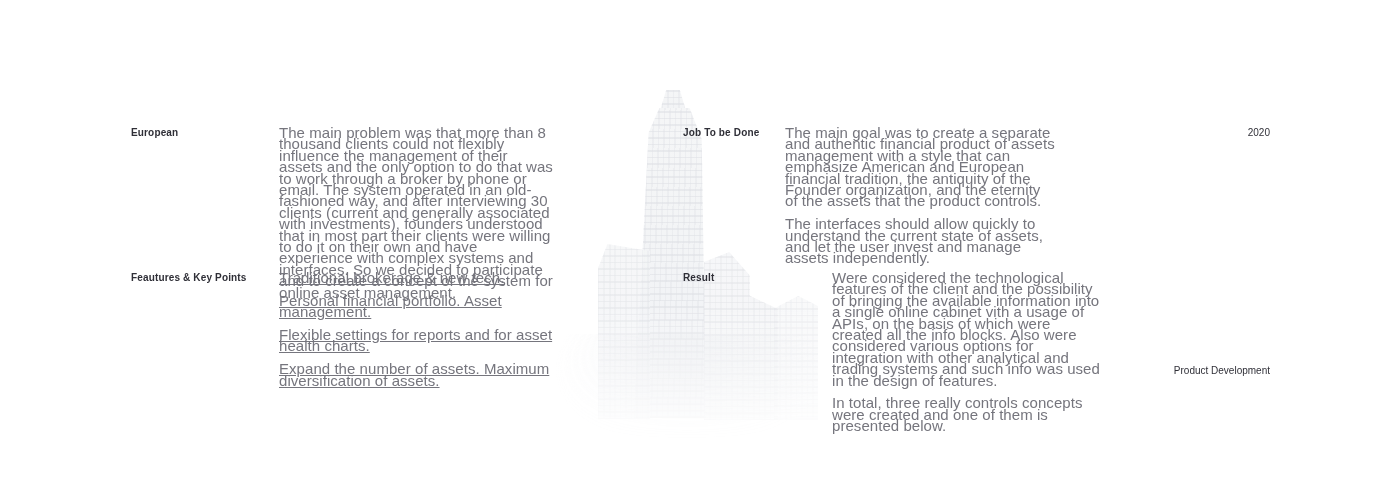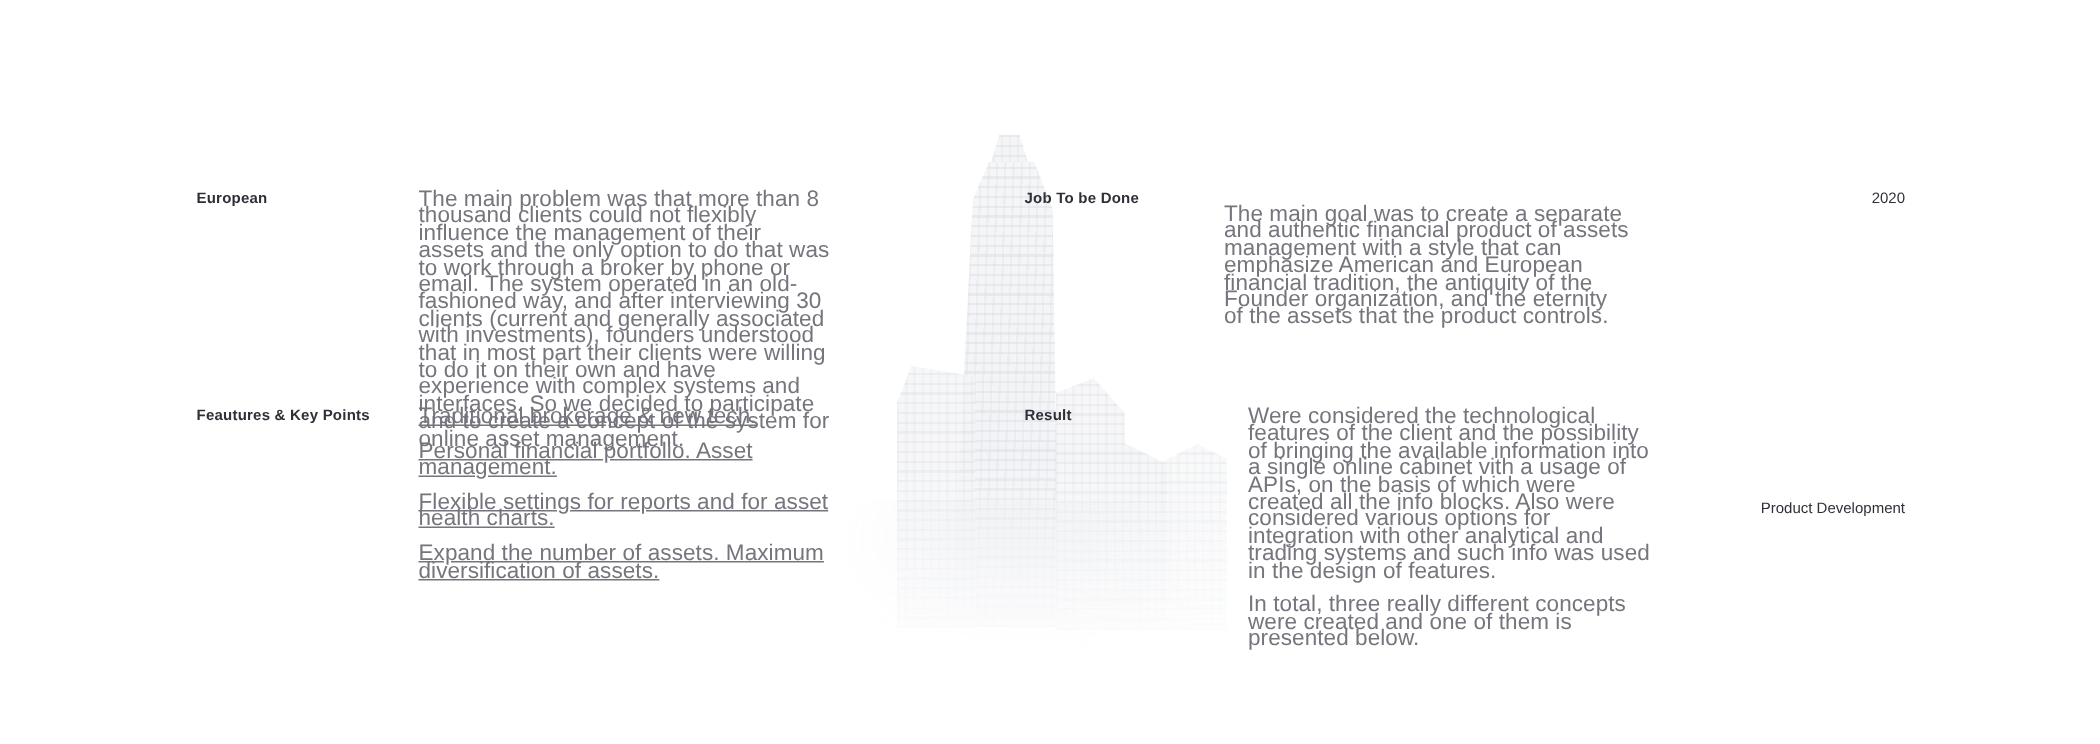--- a/index.html
+++ b/index.html
@@ -89,27 +89,27 @@
   .building .base-haze {
     position: absolute;
     left: 0; top: 250px; width: 270px; height: 125px;
     background: radial-gradient(ellipse at 50% 30%, rgba(225,227,232,0.55) 0%, rgba(255,255,255,0) 70%);
   }
 
   
   #problem-label   { left: 131px; top: 127px; }
   #problem-para    { left: 279px; top: 127px; width: 276px; }
   #jtbd-label      { left: 683px; top: 127px; }
-  #goal-para       { left: 816px; top: 127px; width: 272px; margin-top: 10px; }
+  #goal-para       { left: 785px; top: 127px; width: 272px; }
   #year            { right: 130px; top: 127px; }
   #features-label  { left: 131px; top: 272px; }
   #features-list   { left: 279px; top: 272px; width: 300px; text-decoration: underline; }
   #result-label    { left: 683px; top: 272px; }
   #result-para     { left: 832px; top: 272px; width: 272px; }
-  #category        { right: 130px; top: 334px; }
+  #category        { right: 130px; top: 365px; }
 </style>
 </head>
 <body>
 
 <div class="canvas">
 
   <div class="building">
     <div class="part spire"></div>
     <div class="part shaft"></div>
     <div class="part wing-left"></div>
@@ -119,35 +119,36 @@
   </div>
 
   <div class="label" id="problem-label">European</div>
 
   <div class="body-text" id="problem-para">The main problem was that more than 8 thousand clients could not flexibly influence the management of their assets and the only option to do that was to work through a broker by phone or email. The system operated in an old-fashioned way, and after interviewing 30 clients (current and generally associated with investments), founders understood that in most part their clients were willing to do it on their own and have experience with complex systems and interfaces. So we decided to participate and to create a concept of the system for online asset management.</div>
 
   <div class="label" id="jtbd-label">Job To be Done</div>
 
   <div class="body-text" id="goal-para">
     <p>The main goal was to create a separate and authentic financial product of assets management with a style that can emphasize American and European financial tradition, the antiquity of the Founder organization, and the eternity of the assets that the product controls.</p>
+    <p>The interfaces should allow quickly to understand the current state of assets, and let the user invest and manage assets independently.</p>
   </div>
 
   <div class="meta" id="year">2020</div>
 
   <div class="label" id="features-label">Feautures &amp; Key Points</div>
 
   <div class="body-text" id="features-list">
     <p class="feature-line">Traditional brokerage &amp; new tech.</p>
     <p class="feature-line">Personal financial portfolio. Asset management.</p>
     <p class="feature-line">Flexible settings for reports and for asset health charts.</p>
     <p class="feature-line">Expand the number of assets. Maximum diversification of assets.</p>
   </div>
 
   <div class="label" id="result-label">Result</div>
 
   <div class="body-text" id="result-para">
     <p>Were considered the technological features of the client and the possibility of bringing the available information into a single online cabinet vith a usage of APIs, on the basis of which were created all the info blocks. Also were considered various options for integration with other analytical and trading systems and such info was used in the design of features.</p>
-    <p>In total, three really different concepts were created and one of them is presented below.</p>
+    <p>In total, three really controls concepts were created and one of them is presented below.</p>
   </div>
 
   <div class="meta" id="category">Product Development</div>
 
 </div>
 
 </body></html>

